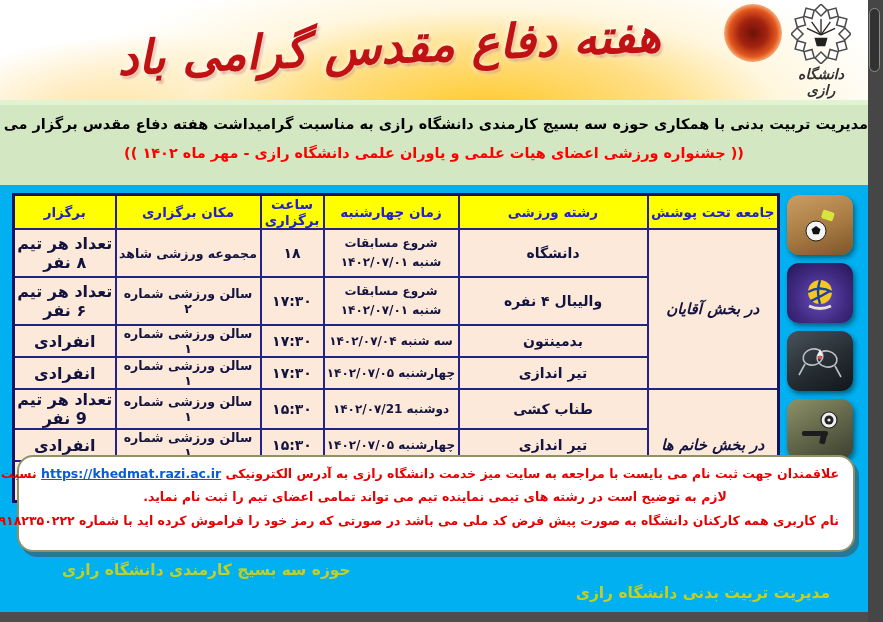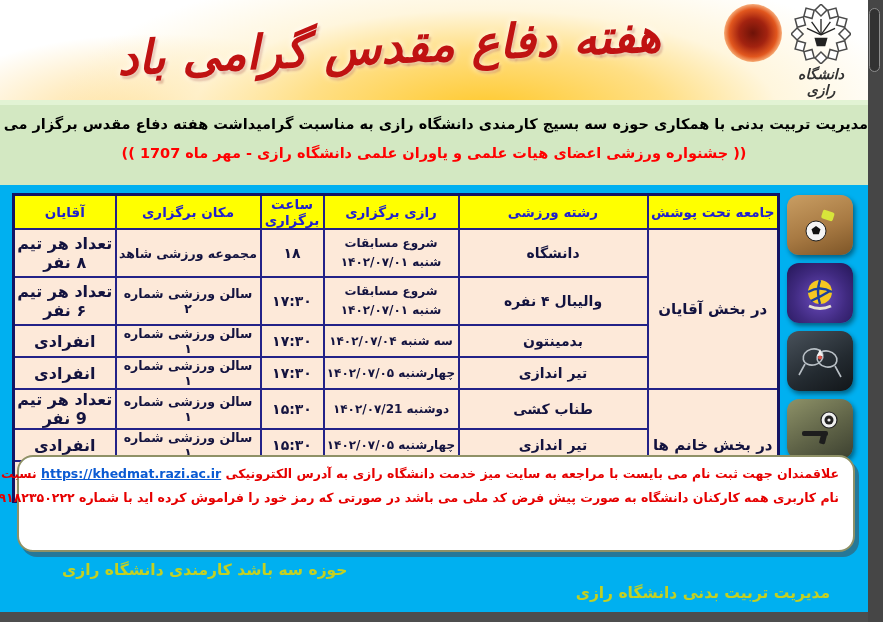--- a/index.html
+++ b/index.html
@@ -52,21 +52,21 @@
     border:2px solid #232288;background:#fde9d9;
     color:#13133f;font-weight:bold;text-align:center;vertical-align:middle;
     padding:0 2px;overflow:hidden;
   }
   table.schedule th{background:#ffff00;color:#2222cc;font-size:13.5px;height:28px;}
   td.c-sport{font-size:14px;}
   td.c-date{font-size:12px;line-height:1.55;}
   td.c-time{font-size:14px;}
   td.c-venue{font-size:12.5px;}
   td.c-notes{font-size:16px;}
-  td.c-group{font-size:15px;}
+  td.c-group{font-size:15px;font-style:italic;}
   tr.tall td{height:46px;}
   tr.short td{height:25px;}
 
   
   .tile{
     position:absolute;left:787px;width:66px;height:60px;border-radius:12px;
     box-shadow:2px 3px 5px rgba(0,0,0,.45);
     display:flex;align-items:center;justify-content:center;overflow:hidden;
   }
   .tile svg{display:block;}
@@ -154,40 +154,40 @@
           <line x1="32" y1="33" x2="47" y2="26"></line>
         </g>
         <path d="M25 36 h14 l-2.5 9 h-9 z" fill="#222"></path>
       </svg>
       <div class="logo-caption">دانشگاه رازی</div>
     </div>
   </div>
 
   <div class="intro">
     <div class="intro-line1">مدیریت تربیت بدنی با همکاری حوزه سه بسیج کارمندی دانشگاه رازی به مناسبت گرامیداشت هفته دفاع مقدس برگزار می نماید:</div>
-    <div class="intro-line2">(( جشنواره ورزشی اعضای هیات علمی و یاوران علمی دانشگاه رازی - مهر ماه 1707 ))</div>
+    <div class="intro-line2">(( جشنواره ورزشی اعضای هیات علمی و یاوران علمی دانشگاه رازی - مهر ماه ۱۴۰۲ ))</div>
   </div>
 
   <table class="schedule">
     <colgroup>
       <col style="width:131px">
         <col style="width:189px">
         <col style="width:135px">
       <col style="width:63px">
         <col style="width:145px">
         <col style="width:102px">
     </colgroup>
     <thead>
       <tr>
         <th>جامعه تحت پوشش</th>
         <th>رشته ورزشی</th>
-        <th>رازی برگزاری</th>
+        <th>زمان چهارشنبه</th>
         <th>ساعت برگزاری</th>
         <th>مکان برگزاری</th>
-        <th>آقایان</th>
+        <th>برگزار</th>
       </tr>
     </thead>
     <tbody>
       <tr class="tall">
         <td class="c-group" rowspan="4">در بخش آقایان</td>
         <td class="c-sport">دانشگاه</td>
         <td class="c-date">
           <div>شروع مسابقات</div>
           <div>شنبه ۱۴۰۲/۰۷/۰۱</div>
         </td>
@@ -279,23 +279,24 @@
       <rect x="22" y="25" width="6" height="10" rx="1.5" fill="#1d1d1d" transform="rotate(14 25 30)"></rect>
     </svg>
   </div>
 
   <div class="notice">
     <div class="n1">
       <span>علاقمندان جهت ثبت نام می بایست با مراجعه به سایت میز خدمت دانشگاه رازی به آدرس الکترونیکی</span>
       <a>https://khedmat.razi.ac.ir</a>
       <span>نسبت به ثبت نام براساس راهنمایی پیوست اقدام نمایند.</span>
     </div>
+    <div class="n2">لازم به توضیح است در رشته های تیمی نماینده تیم می تواند تمامی اعضای تیم را ثبت نام نماید.</div>
     <div class="n3">نام کاربری همه کارکنان دانشگاه به صورت پیش فرض کد ملی می باشد در صورتی که رمز خود را فراموش کرده اید با شماره ۰۹۱۸۲۳۵۰۲۲۲، (پشتیبانی میز خدمت) تماس بگیرد.</div>
   </div>
 
   <div class="flabel right">مدیریت تربیت بدنی دانشگاه رازی</div>
-  <div class="flabel left">حوزه سه باشد کارمندی دانشگاه رازی</div>
+  <div class="flabel left">حوزه سه بسیج کارمندی دانشگاه رازی</div>
 </div>
 
 <div class="right-strip">
   <div class="scroll-thumb"></div>
 </div>
 <div class="bottom-strip"></div>
 
 </body></html>

